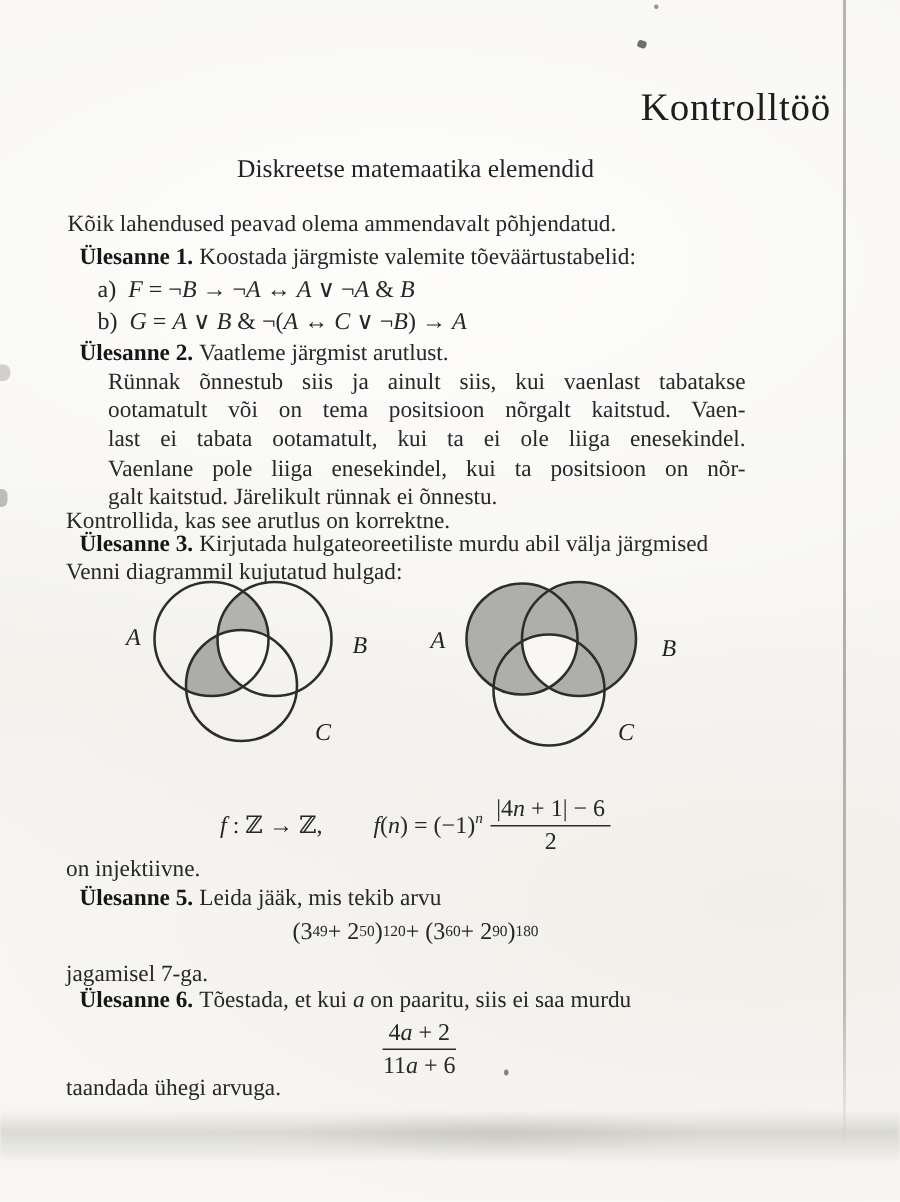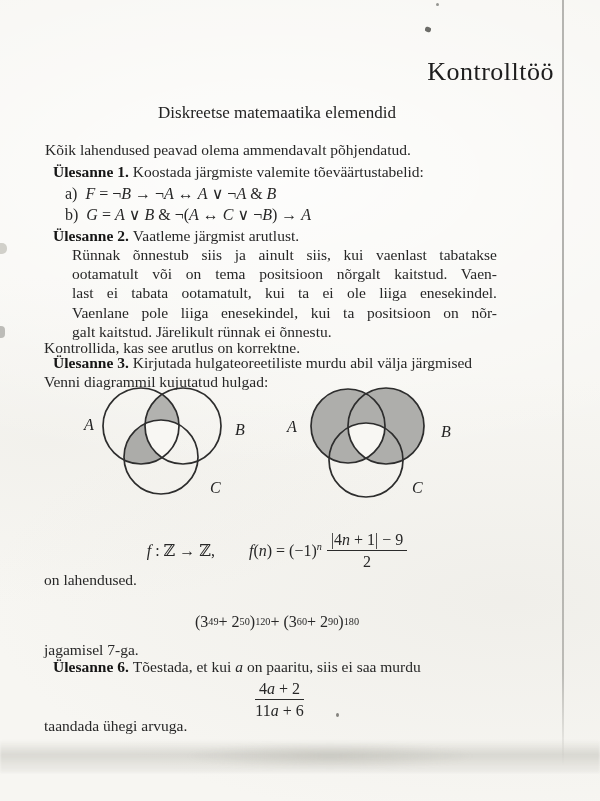--- a/index.html
+++ b/index.html
@@ -128,26 +128,29 @@
     <text class="vlabel" x="12" y="46">A</text>
     <text class="vlabel" x="166" y="51">B</text>
     <text class="vlabel" x="137" y="107">C</text>
   </svg>
 
   <div class="abs formula-row math" style="top:531px;height:38px">
     <span><span class="mvar">f</span><span> : ℤ → ℤ,</span></span>
     <span class="gap34"></span>
     <span><span class="mvar">f</span><span>(</span><span class="mvar">n</span><span>) = (−1)</span><sup class="mvar">n</sup></span>
     <span class="frac">
-      <span class="num"><span>|4</span><span class="mvar">n</span><span> + 1| − 9</span></span>
+      <span class="num"><span>|4</span><span class="mvar">n</span><span> + 1| − 6</span></span>
       <span class="den">2</span>
     </span>
   </div>
-  <div class="abs body-line" style="top:570px">on lahendused.</div>
+  <div class="abs body-line" style="top:570px">on injektiivne.</div>
 
+  <div class="abs head" style="top:589px">
+    <b>Ülesanne 5.</b><span>Leida jääk, mis tekib arvu</span>
+  </div>
   <div class="abs formula-row math" style="top:612px">
       <span>(</span>
       <span>3</span>
       <sup>49</sup>
       <span> + 2</span>
       <sup>50</sup>
       <span>)</span>
       <sup>120</sup>
       <span> + (</span>
       <span>3</span>

